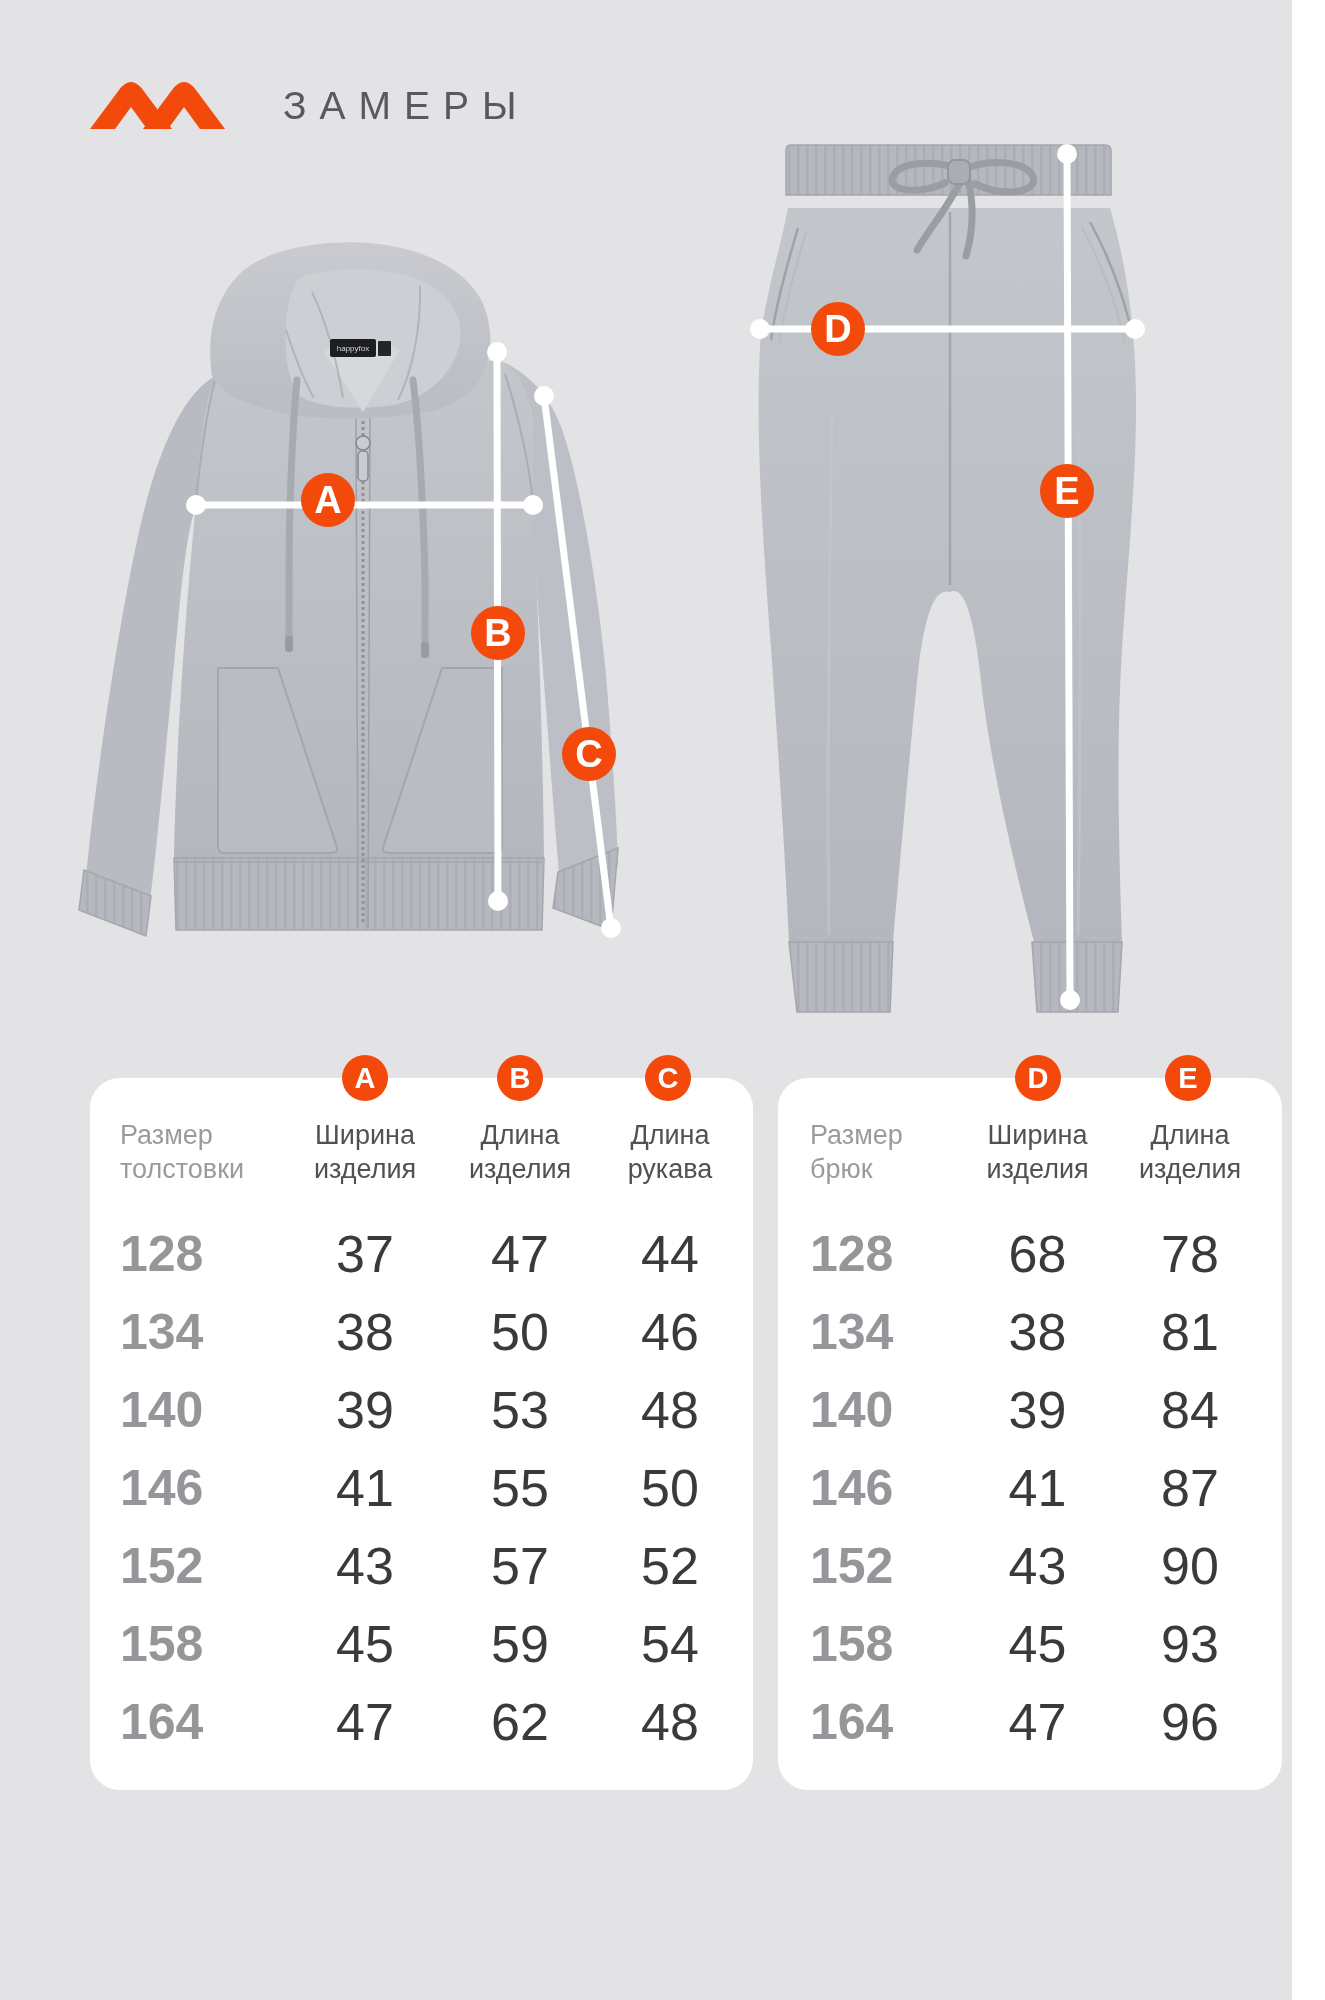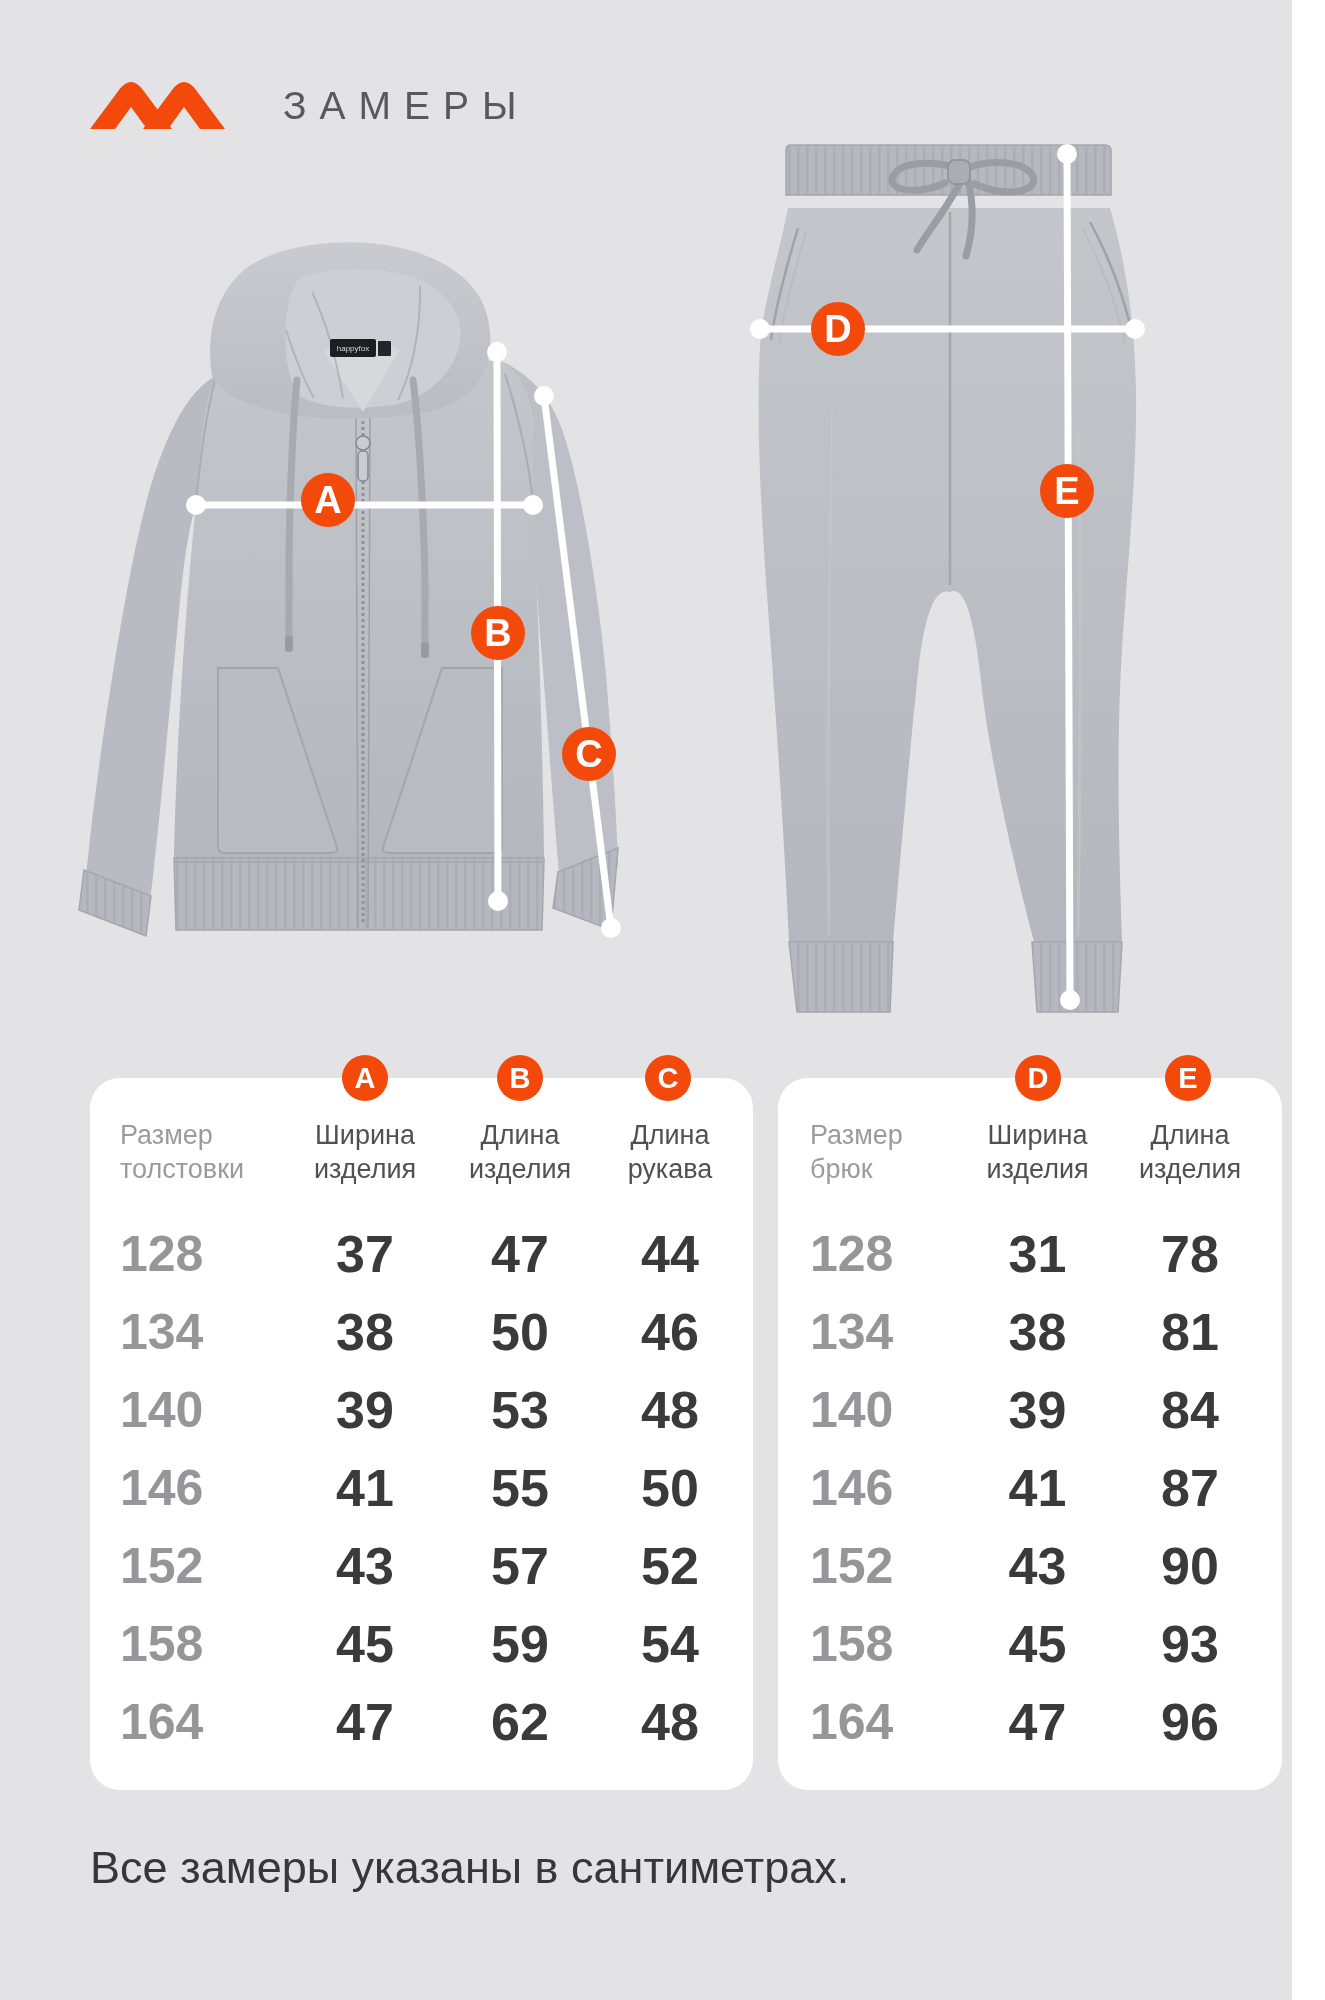--- a/index.html
+++ b/index.html
@@ -36,21 +36,21 @@
   #panel-pants .thead,#panel-pants .row{padding-left:32px;}
 
   .hcell{font-size:27px;line-height:34px;font-weight:400;color:#515155;text-align:center;}
   .hcell.hsize{text-align:left;color:#9b9b9f;}
 
   .c-size{width:165px;}.c-a{width:160px;}.c-b{width:150px;}.c-c{width:150px;}
   .p-size{width:150px;}.p-d{width:155px;}.p-e{width:150px;}
 
   .cell{display:block;}
   .cell.size{font-size:50px;font-weight:700;color:#96969a;text-align:left;}
-  .cell.val{font-size:52px;font-weight:700;color:#3a3a3c;text-align:center;}
+  .cell.val{font-size:52px;font-weight:400;color:#3a3a3c;text-align:center;}
 
   
   #footer-note{position:absolute;left:90px;top:1842px;font-size:45px;color:#37373a;}
 </style>
 </head>
 <body>
 
 <div id="root">
 
   <svg id="brand-logo" width="135" height="60" viewBox="90 74 135 60">
@@ -300,21 +300,21 @@
         <span>Ширина</span><br><span>изделия</span>
       </div>
       <div class="hcell p-e">
         <span>Длина</span><br><span>изделия</span>
       </div>
     </div>
 
     <div class="rows">
       <div class="row">
         <span class="cell size p-size">128</span>
-        <span class="cell val p-d">31</span>
+        <span class="cell val p-d">68</span>
         <span class="cell val p-e">78</span>
       </div>
       <div class="row">
         <span class="cell size p-size">134</span>
         <span class="cell val p-d">38</span>
         <span class="cell val p-e">81</span>
       </div>
       <div class="row">
         <span class="cell size p-size">140</span>
         <span class="cell val p-d">39</span>
@@ -336,14 +336,13 @@
         <span class="cell val p-e">93</span>
       </div>
       <div class="row">
         <span class="cell size p-size">164</span>
         <span class="cell val p-d">47</span>
         <span class="cell val p-e">96</span>
       </div>
     </div>
   </div>
 
-  <div id="footer-note">Все замеры указаны в сантиметрах.</div>
 </div>
 
 </body></html>

